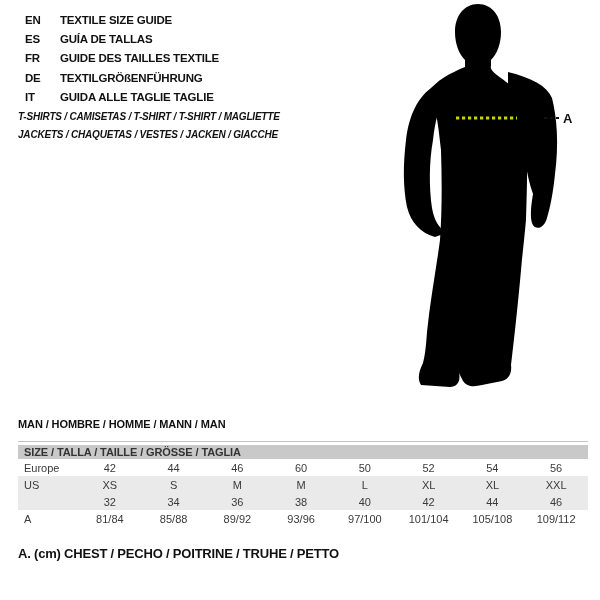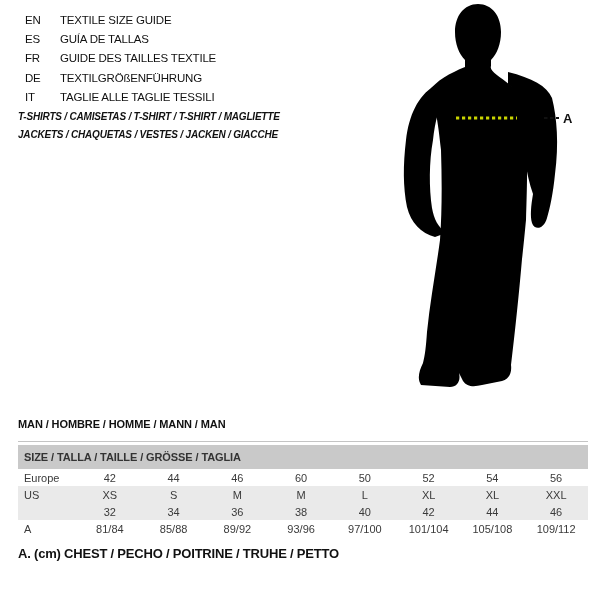--- a/index.html
+++ b/index.html
@@ -8,39 +8,39 @@
     background: #ffffff;
     font-family: "Liberation Sans", sans-serif;
     color: #111;
     position: relative;
     overflow: hidden;
   }
   .canvas { position: absolute; left: 0; top: 0; width: 600px; height: 600px; }
 
   
   .lang-block { position: absolute; left: 25px; top: 11px; }
-  .lang-row { display: flex; font-weight: normal; font-size: 11.5px; line-height: 19.2px; letter-spacing: -0.2px; }
+  .lang-row { display: flex; font-weight: bold; font-size: 11.5px; line-height: 19.2px; letter-spacing: -0.2px; }
   .lang-code { width: 35px; flex: 0 0 35px; }
 
   
   .categories { position: absolute; left: 18px; top: 108px; font-weight: bold; font-size: 10px; line-height: 18px; letter-spacing: -0.2px; font-style: italic; }
 
   
   .figure-wrap { position: absolute; left: 396px; top: 2px; width: 196px; height: 392px; }
 
   
   .man-heading { position: absolute; left: 18px; top: 418px; font-weight: bold; font-size: 11px; letter-spacing: -0.1px; }
 
   
   .size-table-wrap { position: absolute; left: 18px; top: 441px; width: 570px; }
   .table-topline { height: 1px; background: #c4c4c4; margin-bottom: 3px; }
   table.size-table { border-collapse: collapse; table-layout: fixed; width: 570px; font-size: 11px; color: #3a3a3a; }
   table.size-table th.size-header {
     background: #c9c9c9; text-align: left; font-weight: bold; color: #333;
-    height: 24px; padding: 0 0 0 6px; letter-spacing: -0.1px; font-size: 11px;
+    height: 14px; padding: 0 0 0 6px; letter-spacing: -0.1px; font-size: 11px;
   }
   table.size-table td { height: 17px; text-align: center; padding: 0; font-weight: normal; }
   table.size-table td.row-label { text-align: left; padding-left: 6px; }
   table.size-table tr.stripe td { background: #eaeaea; }
 
   
   .footer-note { position: absolute; left: 18px; top: 546px; font-weight: bold; font-size: 13px; letter-spacing: -0.2px; color: #111; }
 </style>
 </head>
 <body>
@@ -59,21 +59,21 @@
     <div class="lang-row">
       <span class="lang-code">FR</span>
       <span class="lang-label">GUIDE DES TAILLES TEXTILE</span>
     </div>
     <div class="lang-row">
       <span class="lang-code">DE</span>
       <span class="lang-label">TEXTILGRÖßENFÜHRUNG</span>
     </div>
     <div class="lang-row">
       <span class="lang-code">IT</span>
-      <span class="lang-label">TAGLIE ALLE TAGLIE TESSILI</span>
+      <span class="lang-label">GUIDA ALLE TAGLIE TAGLIE</span>
     </div>
   </div>
 
   <div class="categories">
     <div>T-SHIRTS / CAMISETAS / T-SHIRT / T-SHIRT / MAGLIETTE</div>
     <div>JACKETS / CHAQUETAS / VESTES / JACKEN / GIACCHE</div>
   </div>
 
   <div class="figure-wrap">
     <svg viewBox="0 0 196 392" width="196" height="392" xmlns="http://www.w3.org/2000/svg">

